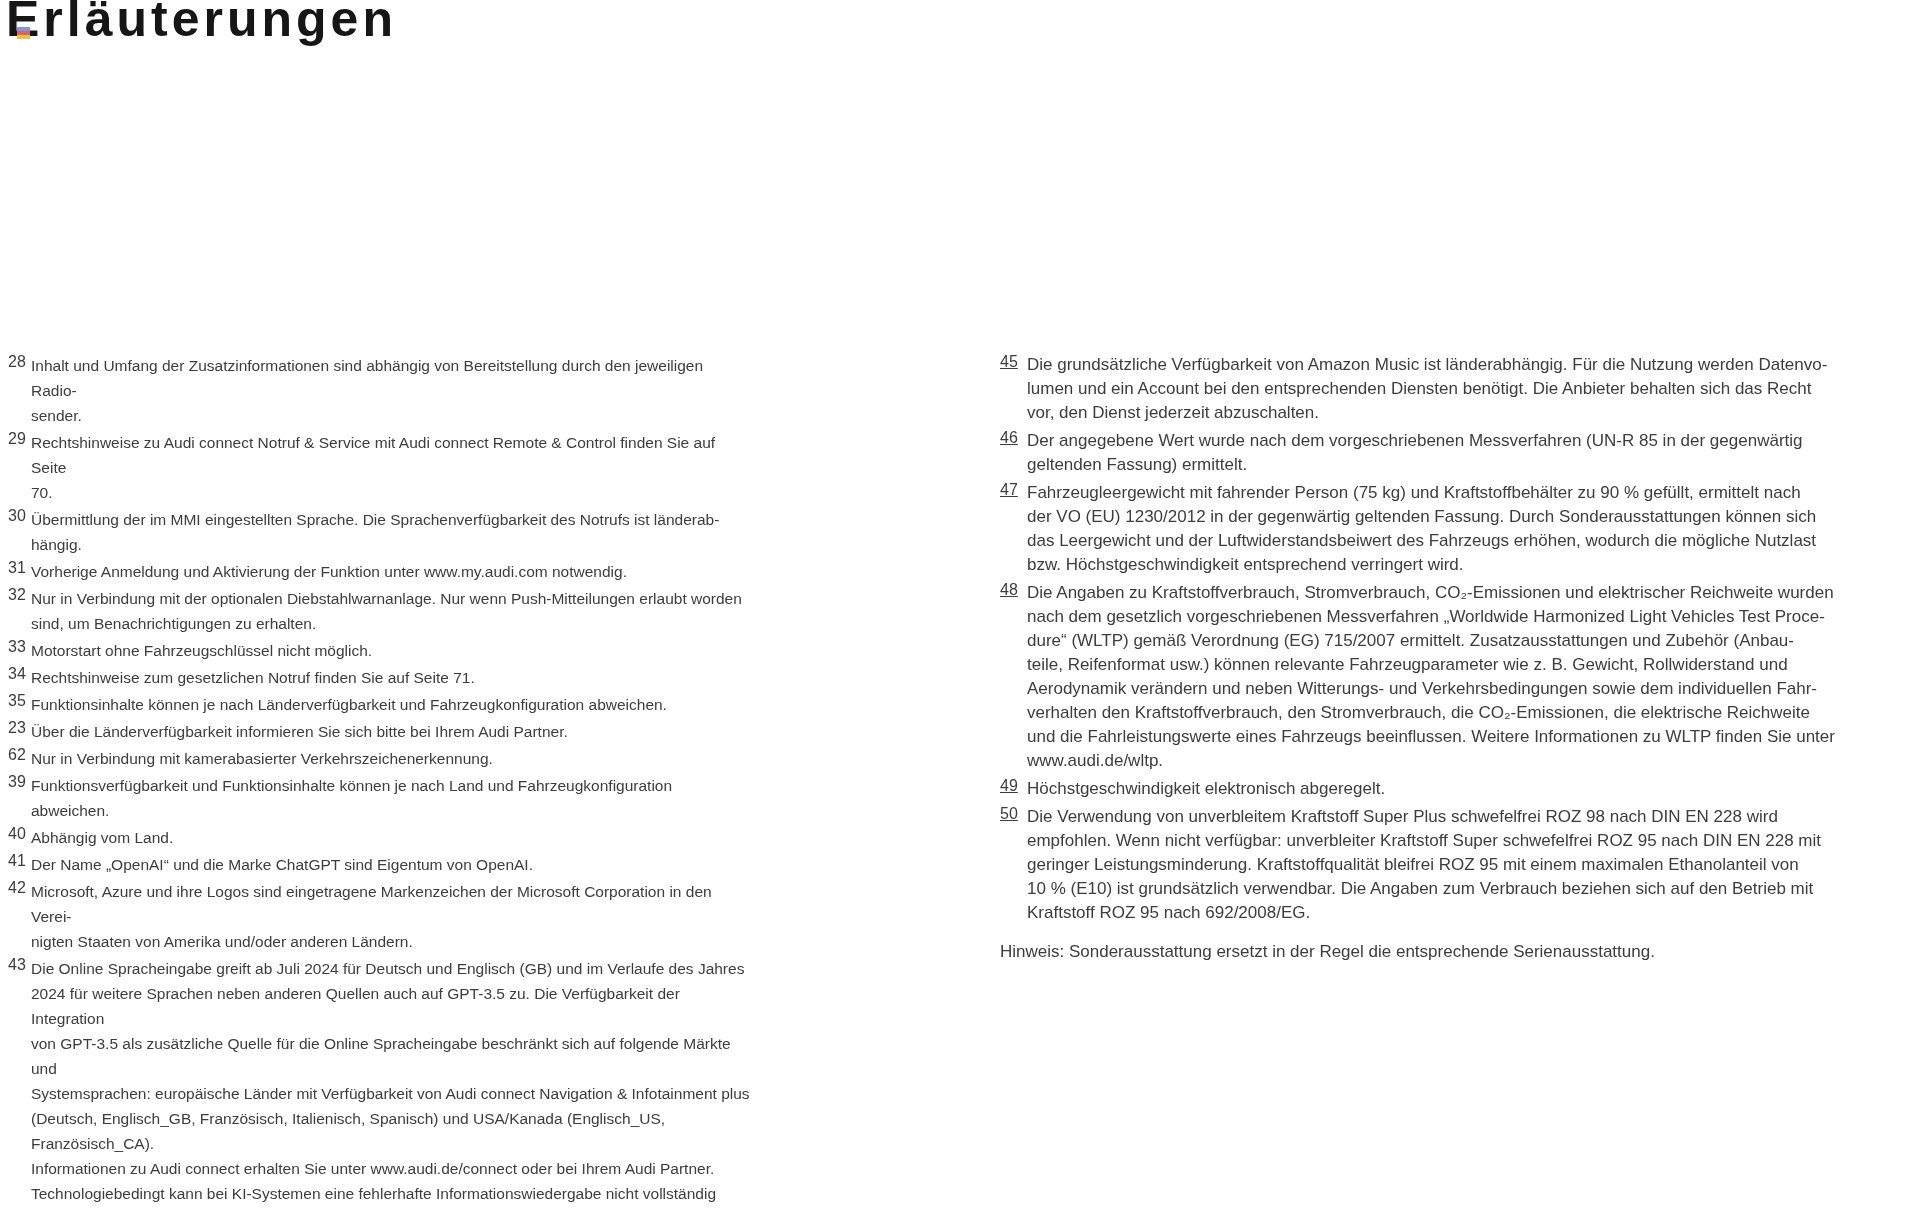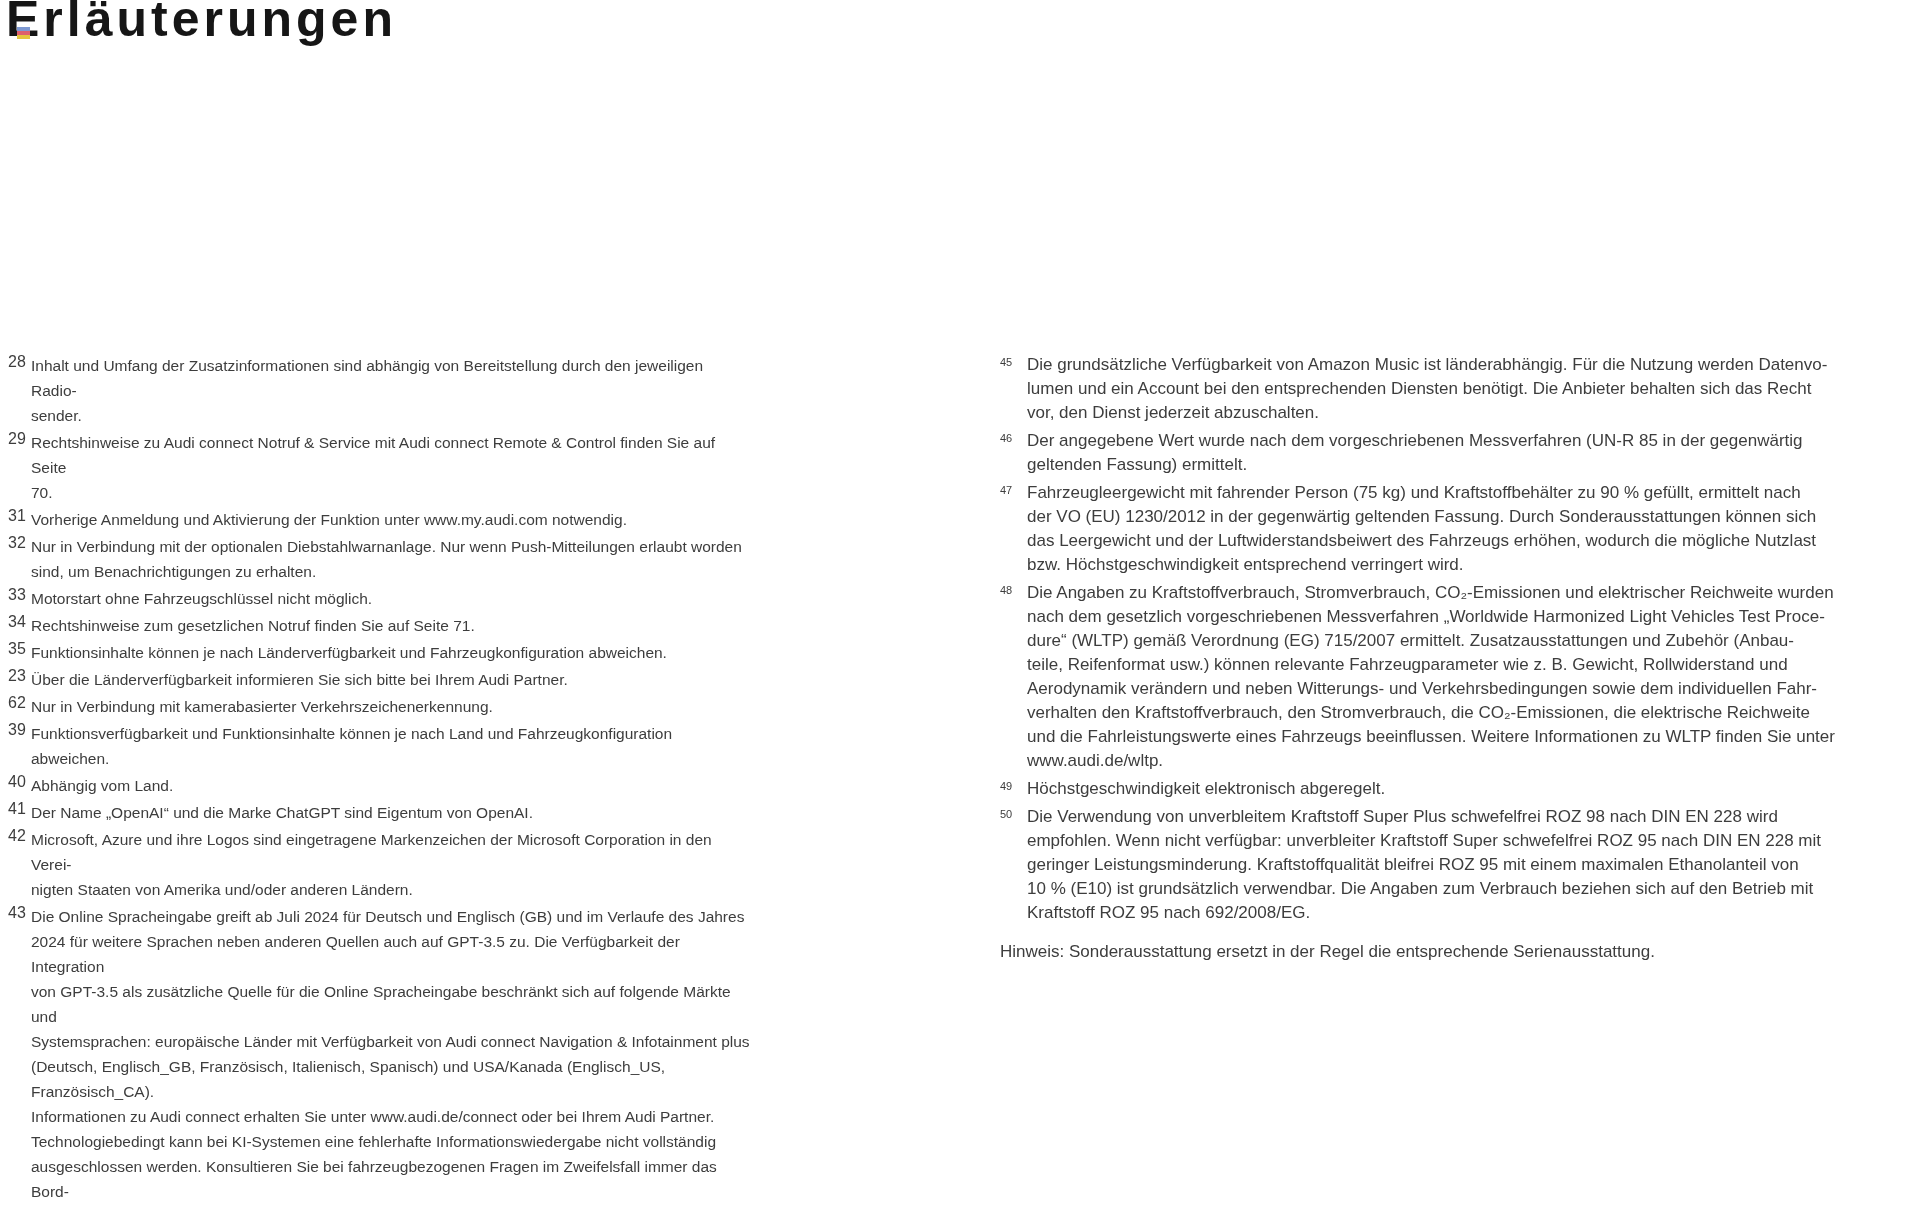--- a/index.html
+++ b/index.html
@@ -51,21 +51,21 @@
   }
   .fn { position: relative; padding-left: 23px; margin-bottom: 2px; }
   .col-right .fn { padding-left: 27px; margin-bottom: 4px; }
   .fn-num {
     position: absolute;
     left: 0;
     top: 0px;
     font-size: 16px;
     line-height: 18px;
   }
-  .col-right .fn-num { font-size: 11px; }
+  .col-right .fn-num { font-size: 16px; text-decoration: underline; }
   .fn-text { white-space: pre-line; }
   .note { margin-top: 15px; white-space: pre-line; }
 </style>
 </head>
 <body>
 
 <h1 class="title">Erläuterungen</h1>
 <span class="flag">
   <i class="s1" style="background: rgb(126, 153, 210);"></i>
   <i class="s2" style="background: rgb(221, 95, 109);"></i>
@@ -79,20 +79,25 @@
       <div class="fn-text">Inhalt und Umfang der Zusatzinformationen sind abhängig von Bereitstellung durch den jeweiligen Radio-
 sender.</div>
     </div>
 
     <div class="fn">
       <span class="fn-num">29</span>
       <div class="fn-text">Rechtshinweise zu Audi connect Notruf &amp; Service mit Audi connect Remote &amp; Control finden Sie auf Seite
 70.</div>
     </div>
 
+    <div class="fn">
+      <span class="fn-num">30</span>
+      <div class="fn-text">Übermittlung der im MMI eingestellten Sprache. Die Sprachenverfügbarkeit des Notrufs ist länderab-
+hängig.</div>
+    </div>
 
     <div class="fn">
       <span class="fn-num">31</span>
       <div class="fn-text">Vorherige Anmeldung und Aktivierung der Funktion unter www.my.audi.com notwendig.</div>
     </div>
 
     <div class="fn">
       <span class="fn-num">32</span>
       <div class="fn-text">Nur in Verbindung mit der optionalen Diebstahlwarnanlage. Nur wenn Push-Mitteilungen erlaubt worden
 sind, um Benachrichtigungen zu erhalten.</div>

